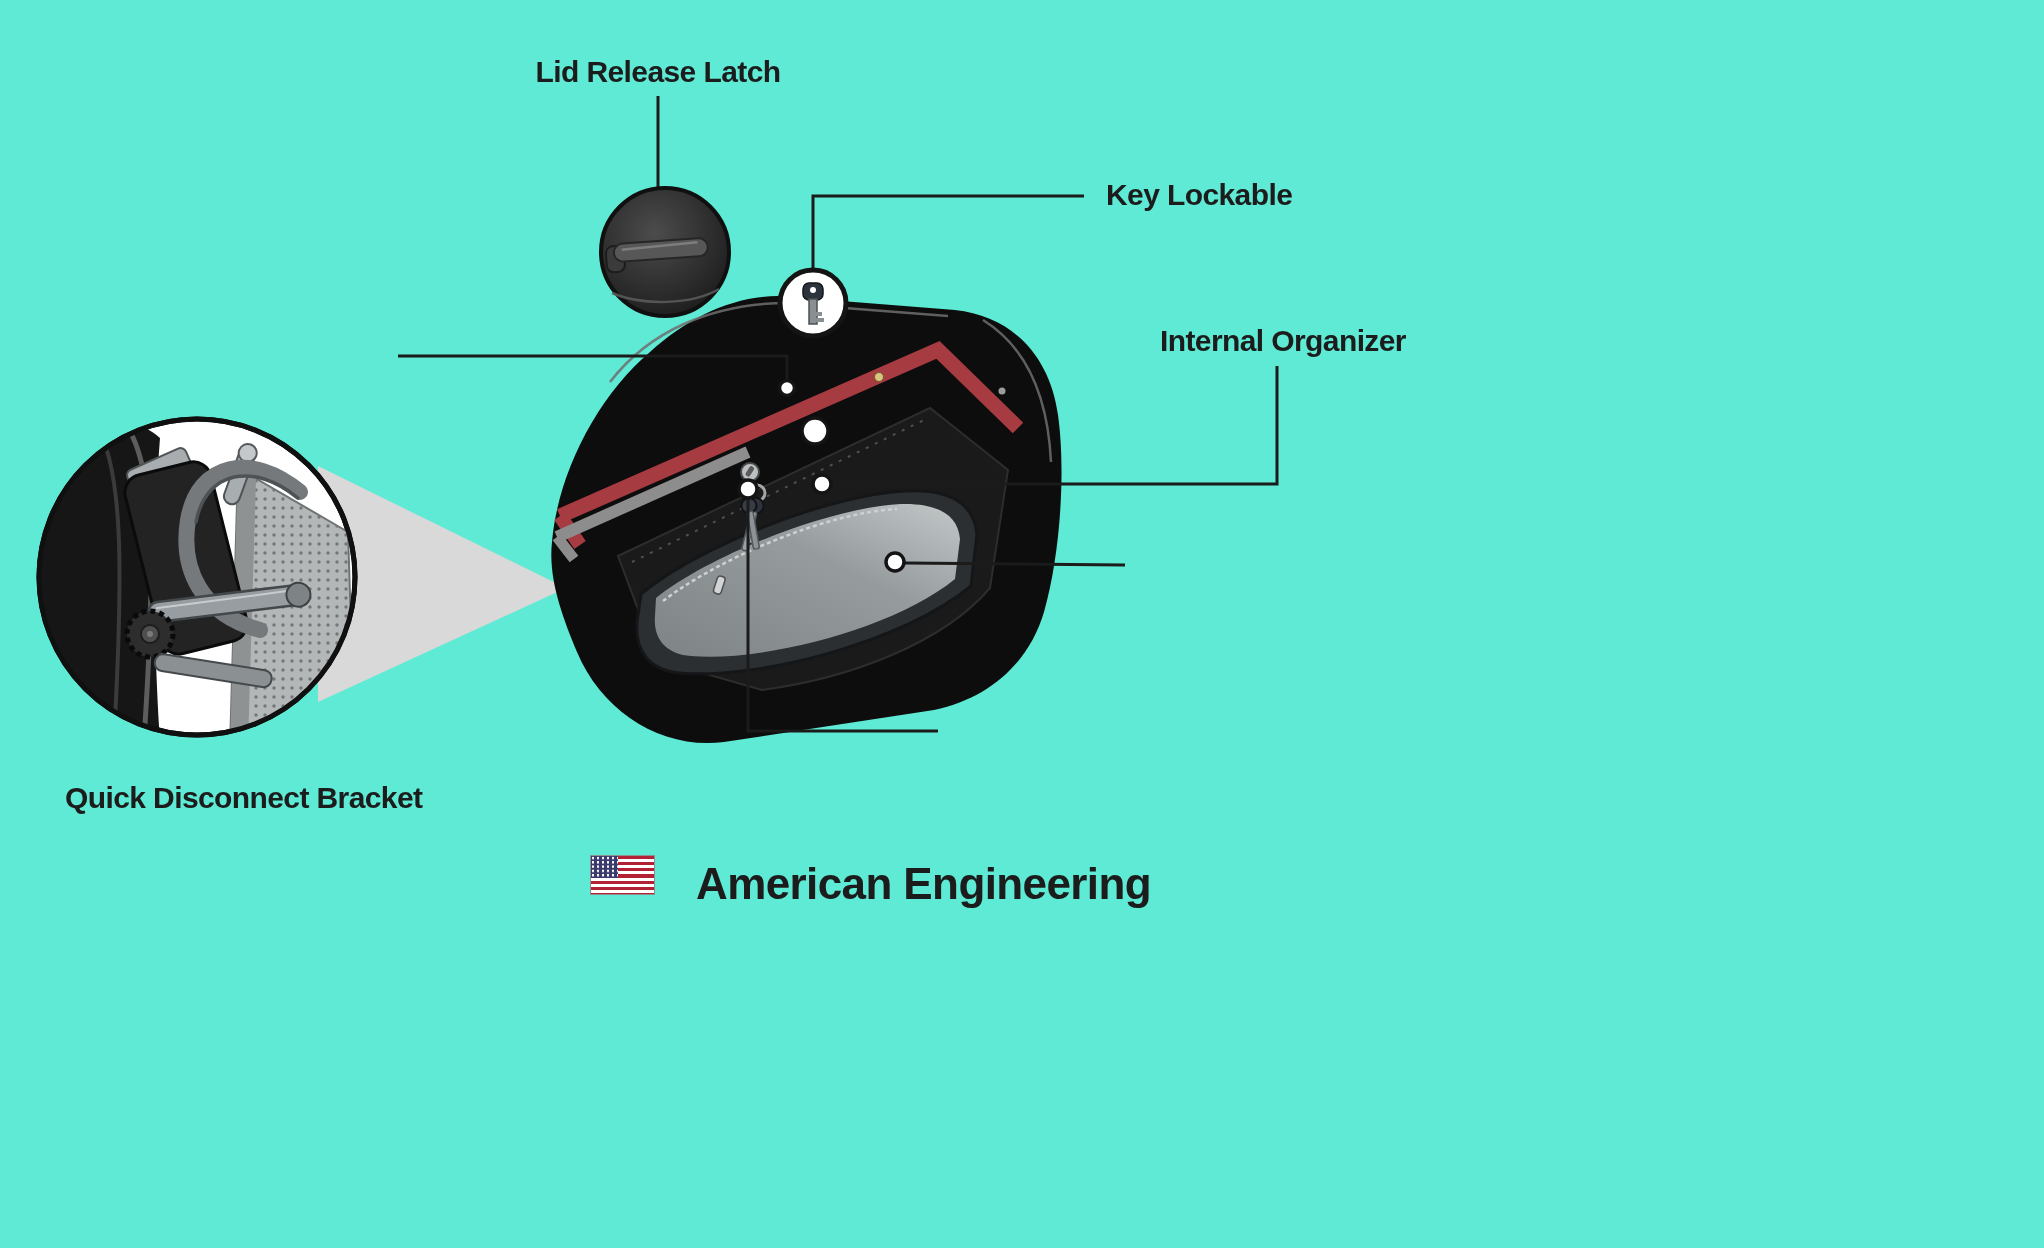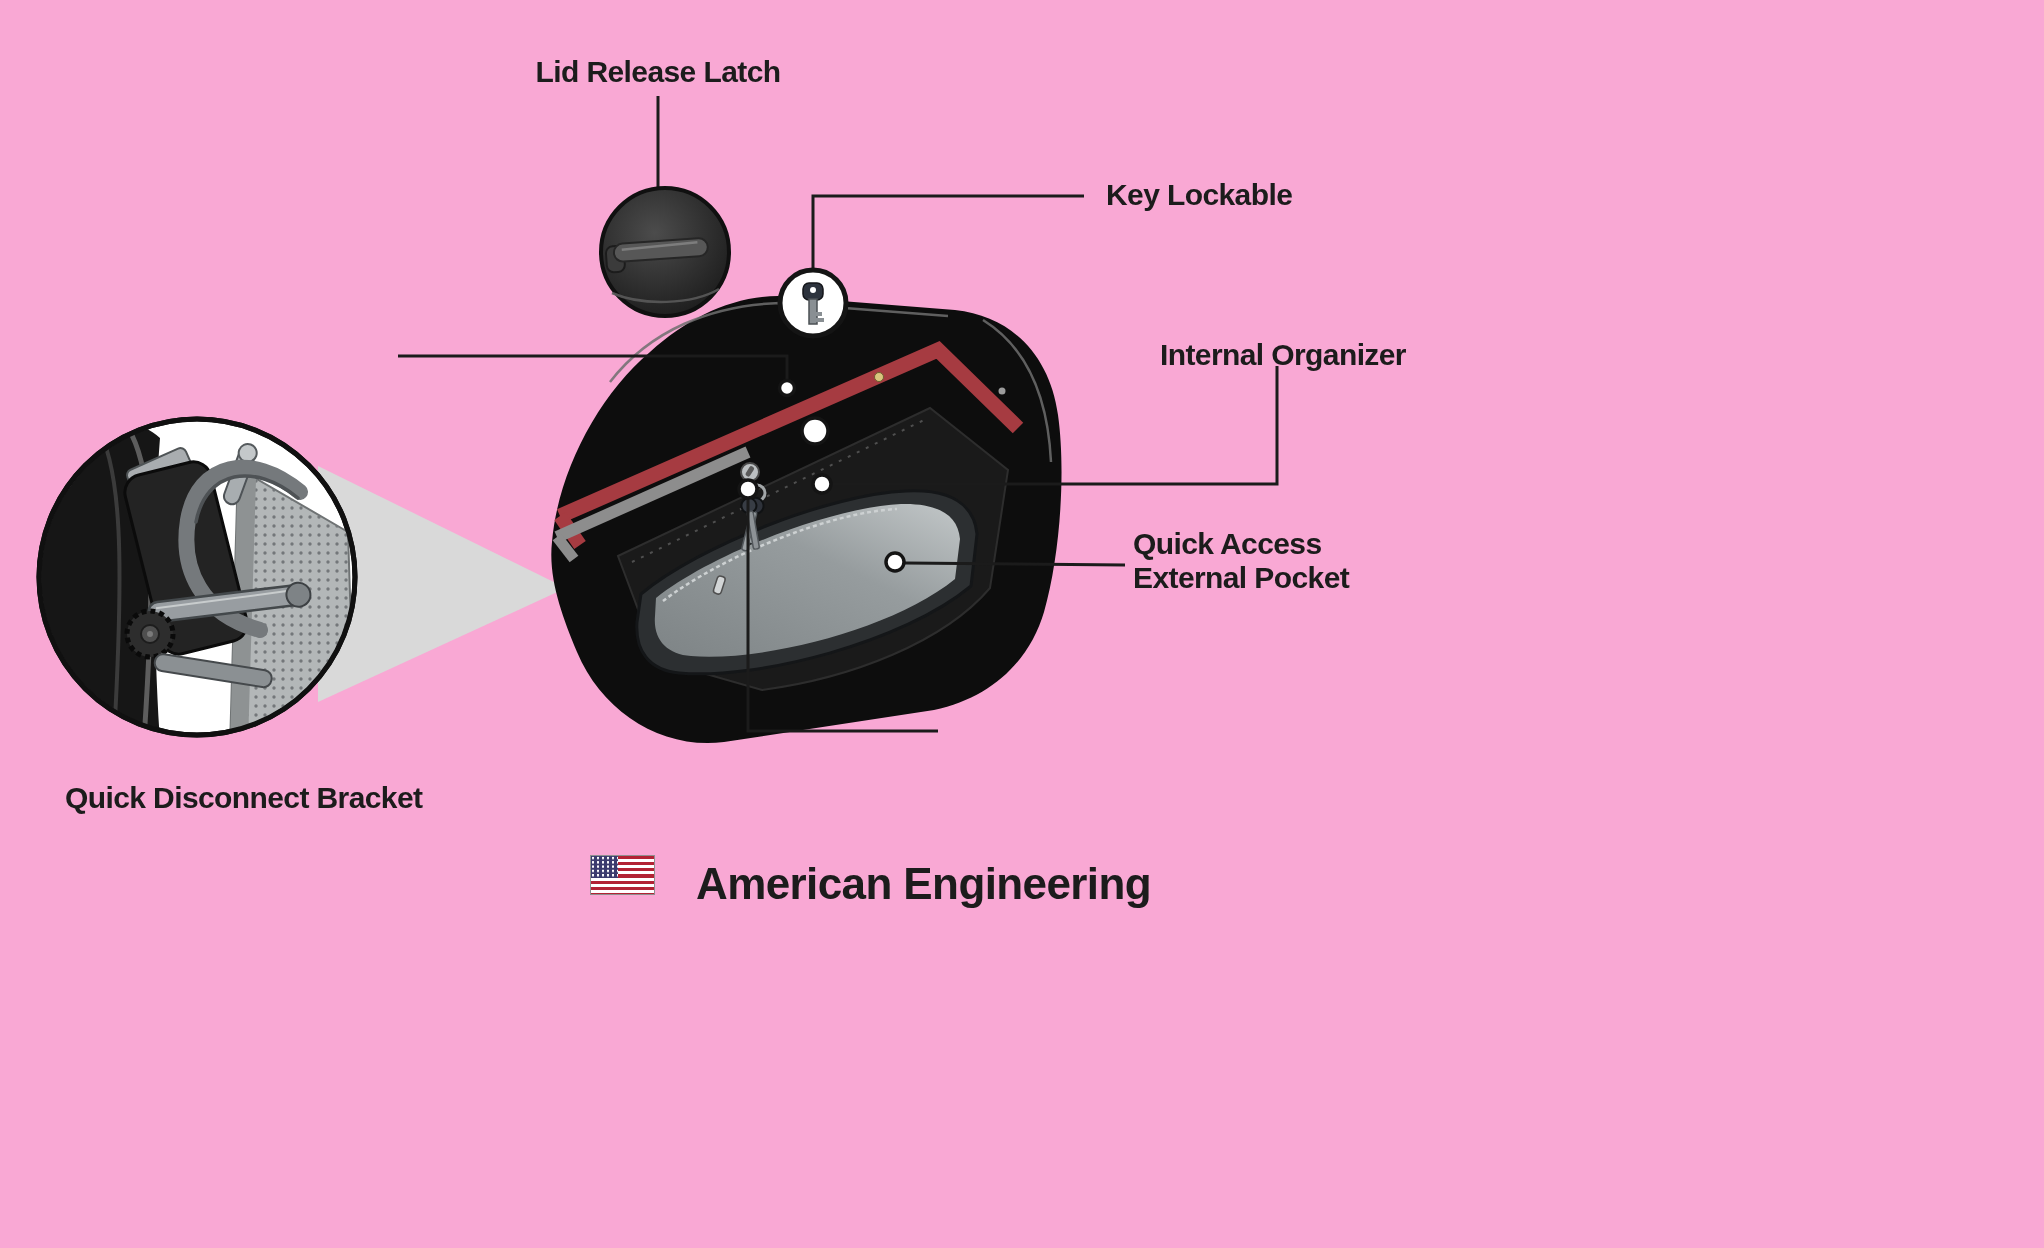--- a/index.html
+++ b/index.html
@@ -1,31 +1,31 @@
 <!DOCTYPE html>
 <html><head>
 <meta charset="utf-8">
 <style>
   * { margin:0; padding:0; box-sizing:border-box; }
   html,body { width:2044px; height:1248px; background:#ffffff; font-family:"Liberation Sans", sans-serif; }
-  .canvas { position:relative; width:2044px; height:1248px; background:#f9a8d4; overflow:hidden;text-decoration:underline; }
+  .canvas { position:relative; width:2044px; height:1248px; background:#5eead4; overflow:hidden;text-decoration:underline; }
   .svg-layer { position:absolute; left:0; top:0; width:2044px; height:1248px; }
   .callout-label {
     position:absolute;
     font-weight:bold;
     font-size:30px;
     color:#1c1c1c;
     letter-spacing:-0.6px;
     white-space:nowrap;
   }
   .multiline span { display:block; line-height:1.13; }
   .lbl-lid        { left:658px;  top:55px;  transform:translateX(-50%); }
   .lbl-key        { left:1106px; top:178px; }
   .lbl-hardshell  { right:1652px; top:337px; }
-  .lbl-organizer  { left:1160px; top:324px;margin-top:14px; }
+  .lbl-organizer  { left:1160px; top:324px; }
   .lbl-quickaccess{ left:1133px; top:527px; }
   .lbl-bracket    { left:945px;  top:699px; }
   .lbl-disconnect { left:65px;   top:781px; }
   .footer-text    { left:696px;  top:859px; font-size:44px; }
   .flag {
     position:absolute; left:590px; top:855px; width:65px; height:40px;
     border:1px solid #8f8f8f;
     background: repeating-linear-gradient(180deg, #b22234 0px, #b22234 3.08px, #ffffff 3.08px, #ffffff 6.16px);
   }
   .flag .canton {
@@ -178,24 +178,20 @@
           <rect x="154" y="662" width="118" height="17" rx="8" fill="#8b9093" stroke="#45494c" stroke-width="2"></rect>
         </g>
       </g>
       <circle cx="197" cy="577" r="158" fill="none" stroke="#101010" stroke-width="5"></circle>
     </g>
   </svg>
 
   <div class="callout-label lbl-lid">Lid Release Latch</div>
   <div class="callout-label lbl-key">Key Lockable</div>
   <div class="callout-label lbl-organizer">Internal Organizer</div>
-  <div class="callout-label lbl-quickaccess multiline">
-    <span>Quick Access</span>
-    <span>External Pocket</span>
-  </div>
   <div class="callout-label lbl-disconnect">Quick Disconnect Bracket</div>
 
   <div class="flag">
     <div class="canton"></div>
   </div>
   <div class="callout-label footer-text">American Engineering</div>
 
 </div>
 
 </body></html>

